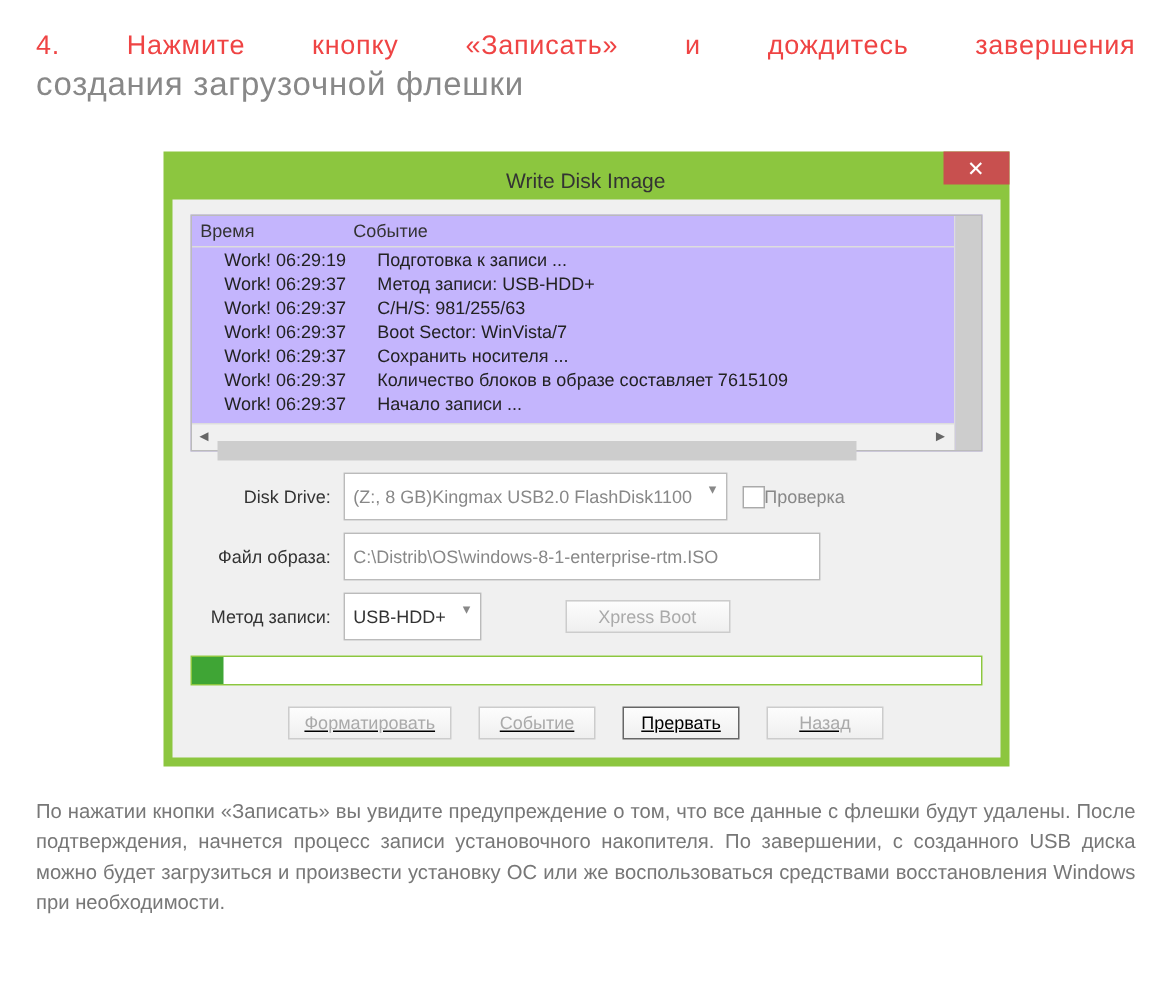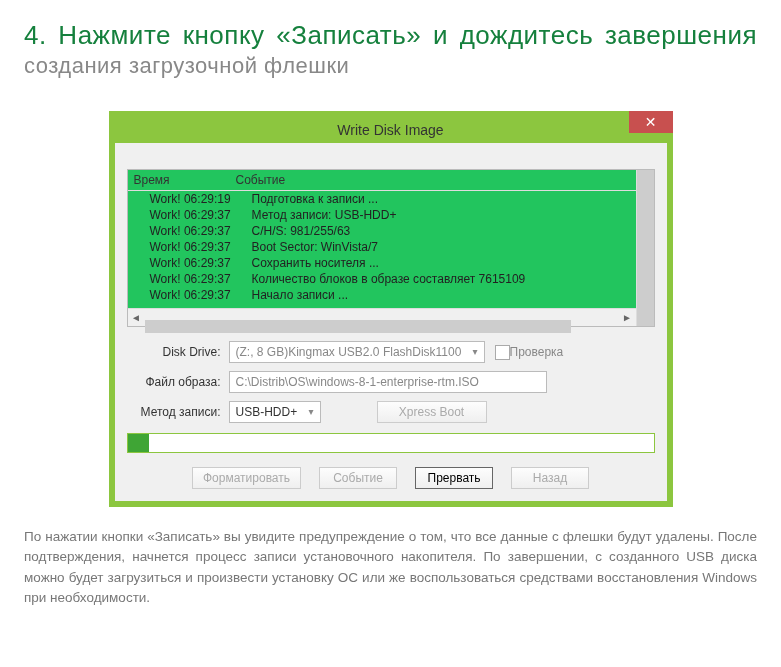--- a/index.html
+++ b/index.html
@@ -4,22 +4,22 @@
 <style>
 body {
   margin: 0;
   padding: 20px 24px;
   font-family: Arial, Helvetica, sans-serif;
   background: #fff;
   width: 781px;
   box-sizing: border-box;
 }
 .heading {
-  font-size: 26px;
-  color: #15803d;
+  font-size: 18px;
+  color: #ef4444;
   font-weight: 300;
   letter-spacing: 0.5px;
   text-align: justify;
   text-align-last: justify;
   margin-bottom: 2px;
 }
 .heading-2 {
   font-size: 22px;
   color: #888;
   font-weight: 300;
@@ -89,26 +89,25 @@
 }
 .btn.active {
   border: 1px solid #666;
   color: #000;
 }
 .btn.disabled {
   color: #aaa;
   border-color: #ccc;
 }
 .log-panel {
-  background: #22c55e;
+  background: #c4b5fd;
   border: 1px solid #bbb;
   height: 156px;
   display: flex;
   flex-direction: column;
-  margin-top: 16px;
 }
 .log-head {
   display: flex;
   font-size: 12px;
   color: #333;
   border-bottom: 1px solid #ddd;
   padding: 3px 6px;
 }
 .col-time { width: 102px; }
 .col-event { flex: 1; }
@@ -167,21 +166,21 @@
   display: flex;
   align-items: center;
   margin-bottom: 8px;
 }
 .form-label {
   width: 94px;
   text-align: right;
   padding-right: 8px;
 }
 .field {
-  height: 22px;
+  height: 32px;
   border: 1px solid #bbb;
   background: #fff;
   font-size: 12px;
   padding: 0 6px;
   box-sizing: border-box;
   color: #888;
   display:flex;
   align-items:center;
 }
 .dropdown {
@@ -207,20 +206,21 @@
   position: relative;
 }
 .progress-fill {
   position:absolute;left:0;top:0;bottom:0;width:4%;background:#3fa535;
 }
 .button-row {
   display:flex;
   justify-content:center;
   gap:18px;
   margin-top:14px;
+  text-decoration:underline;
 }
 .footer-text {
   margin-top: 20px;
   font-size: 13.5px;
   color: #777;
   line-height: 1.5;
   text-align: justify;
 }
 </style>
 </head>

